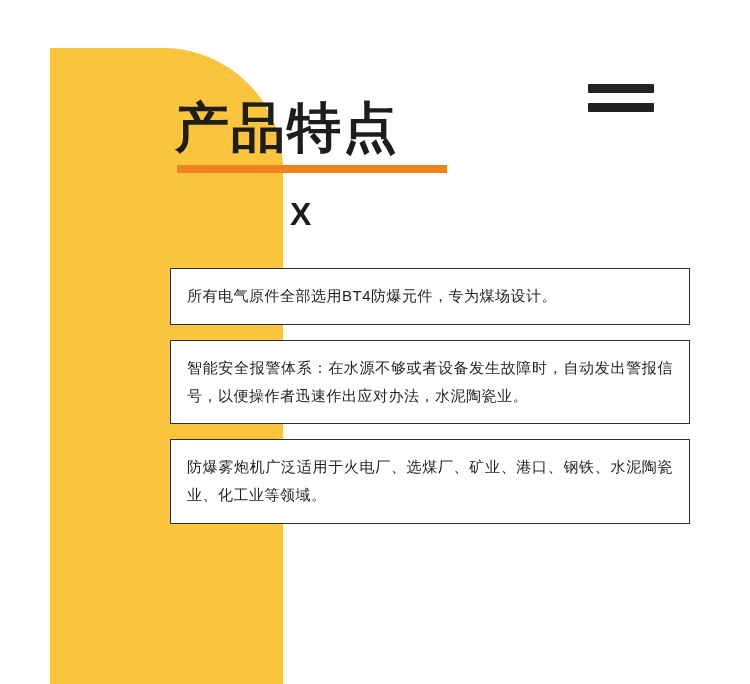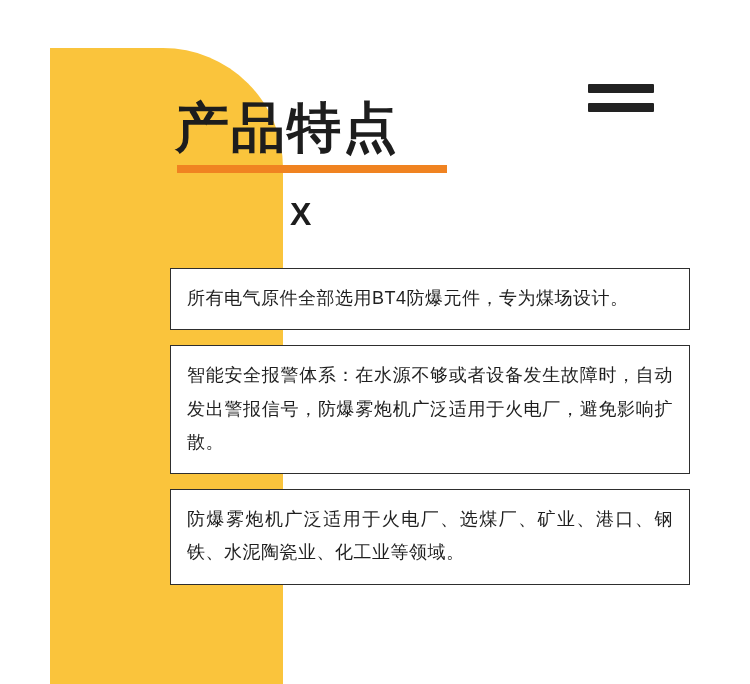--- a/index.html
+++ b/index.html
@@ -85,21 +85,21 @@
     left: 170px;
     top: 268px;
     width: 520px;
   }
   .feature-box {
     border: 1px solid #2e2e2e;
     box-sizing: border-box;
     padding: 13px 16px 14px 16px;
     margin-bottom: 15px;
     background: #ffffff;
-    font-size: 18px;
+    font-size: 15px;
     color: #1f1f1f;
     line-height: 1.85;
     letter-spacing: 0.5px;
     font-family: "Liberation Sans", "DejaVu Sans", sans-serif;
   }
   .feature-box p {
     margin: 0;
     text-align: justify;
   }
 </style>
@@ -120,20 +120,20 @@
     <div class="title-underline"></div>
   </div>
 
   <div class="subtitle-x">X</div>
 
   <div class="features">
     <div class="feature-box">
       <p>所有电气原件全部选用BT4防爆元件，专为煤场设计。</p>
     </div>
     <div class="feature-box">
-      <p>智能安全报警体系：在水源不够或者设备发生故障时，自动发出警报信号，防爆雾炮机广泛适用于火电厂，避免影响扩散。</p>
+      <p>智能安全报警体系：在水源不够或者设备发生故障时，自动发出警报信号，以便操作者迅速作出应对办法，水泥陶瓷业。</p>
     </div>
     <div class="feature-box">
       <p>防爆雾炮机广泛适用于火电厂、选煤厂、矿业、港口、钢铁、水泥陶瓷业、化工业等领域。</p>
     </div>
   </div>
 
 </div>
 
 </body></html>

